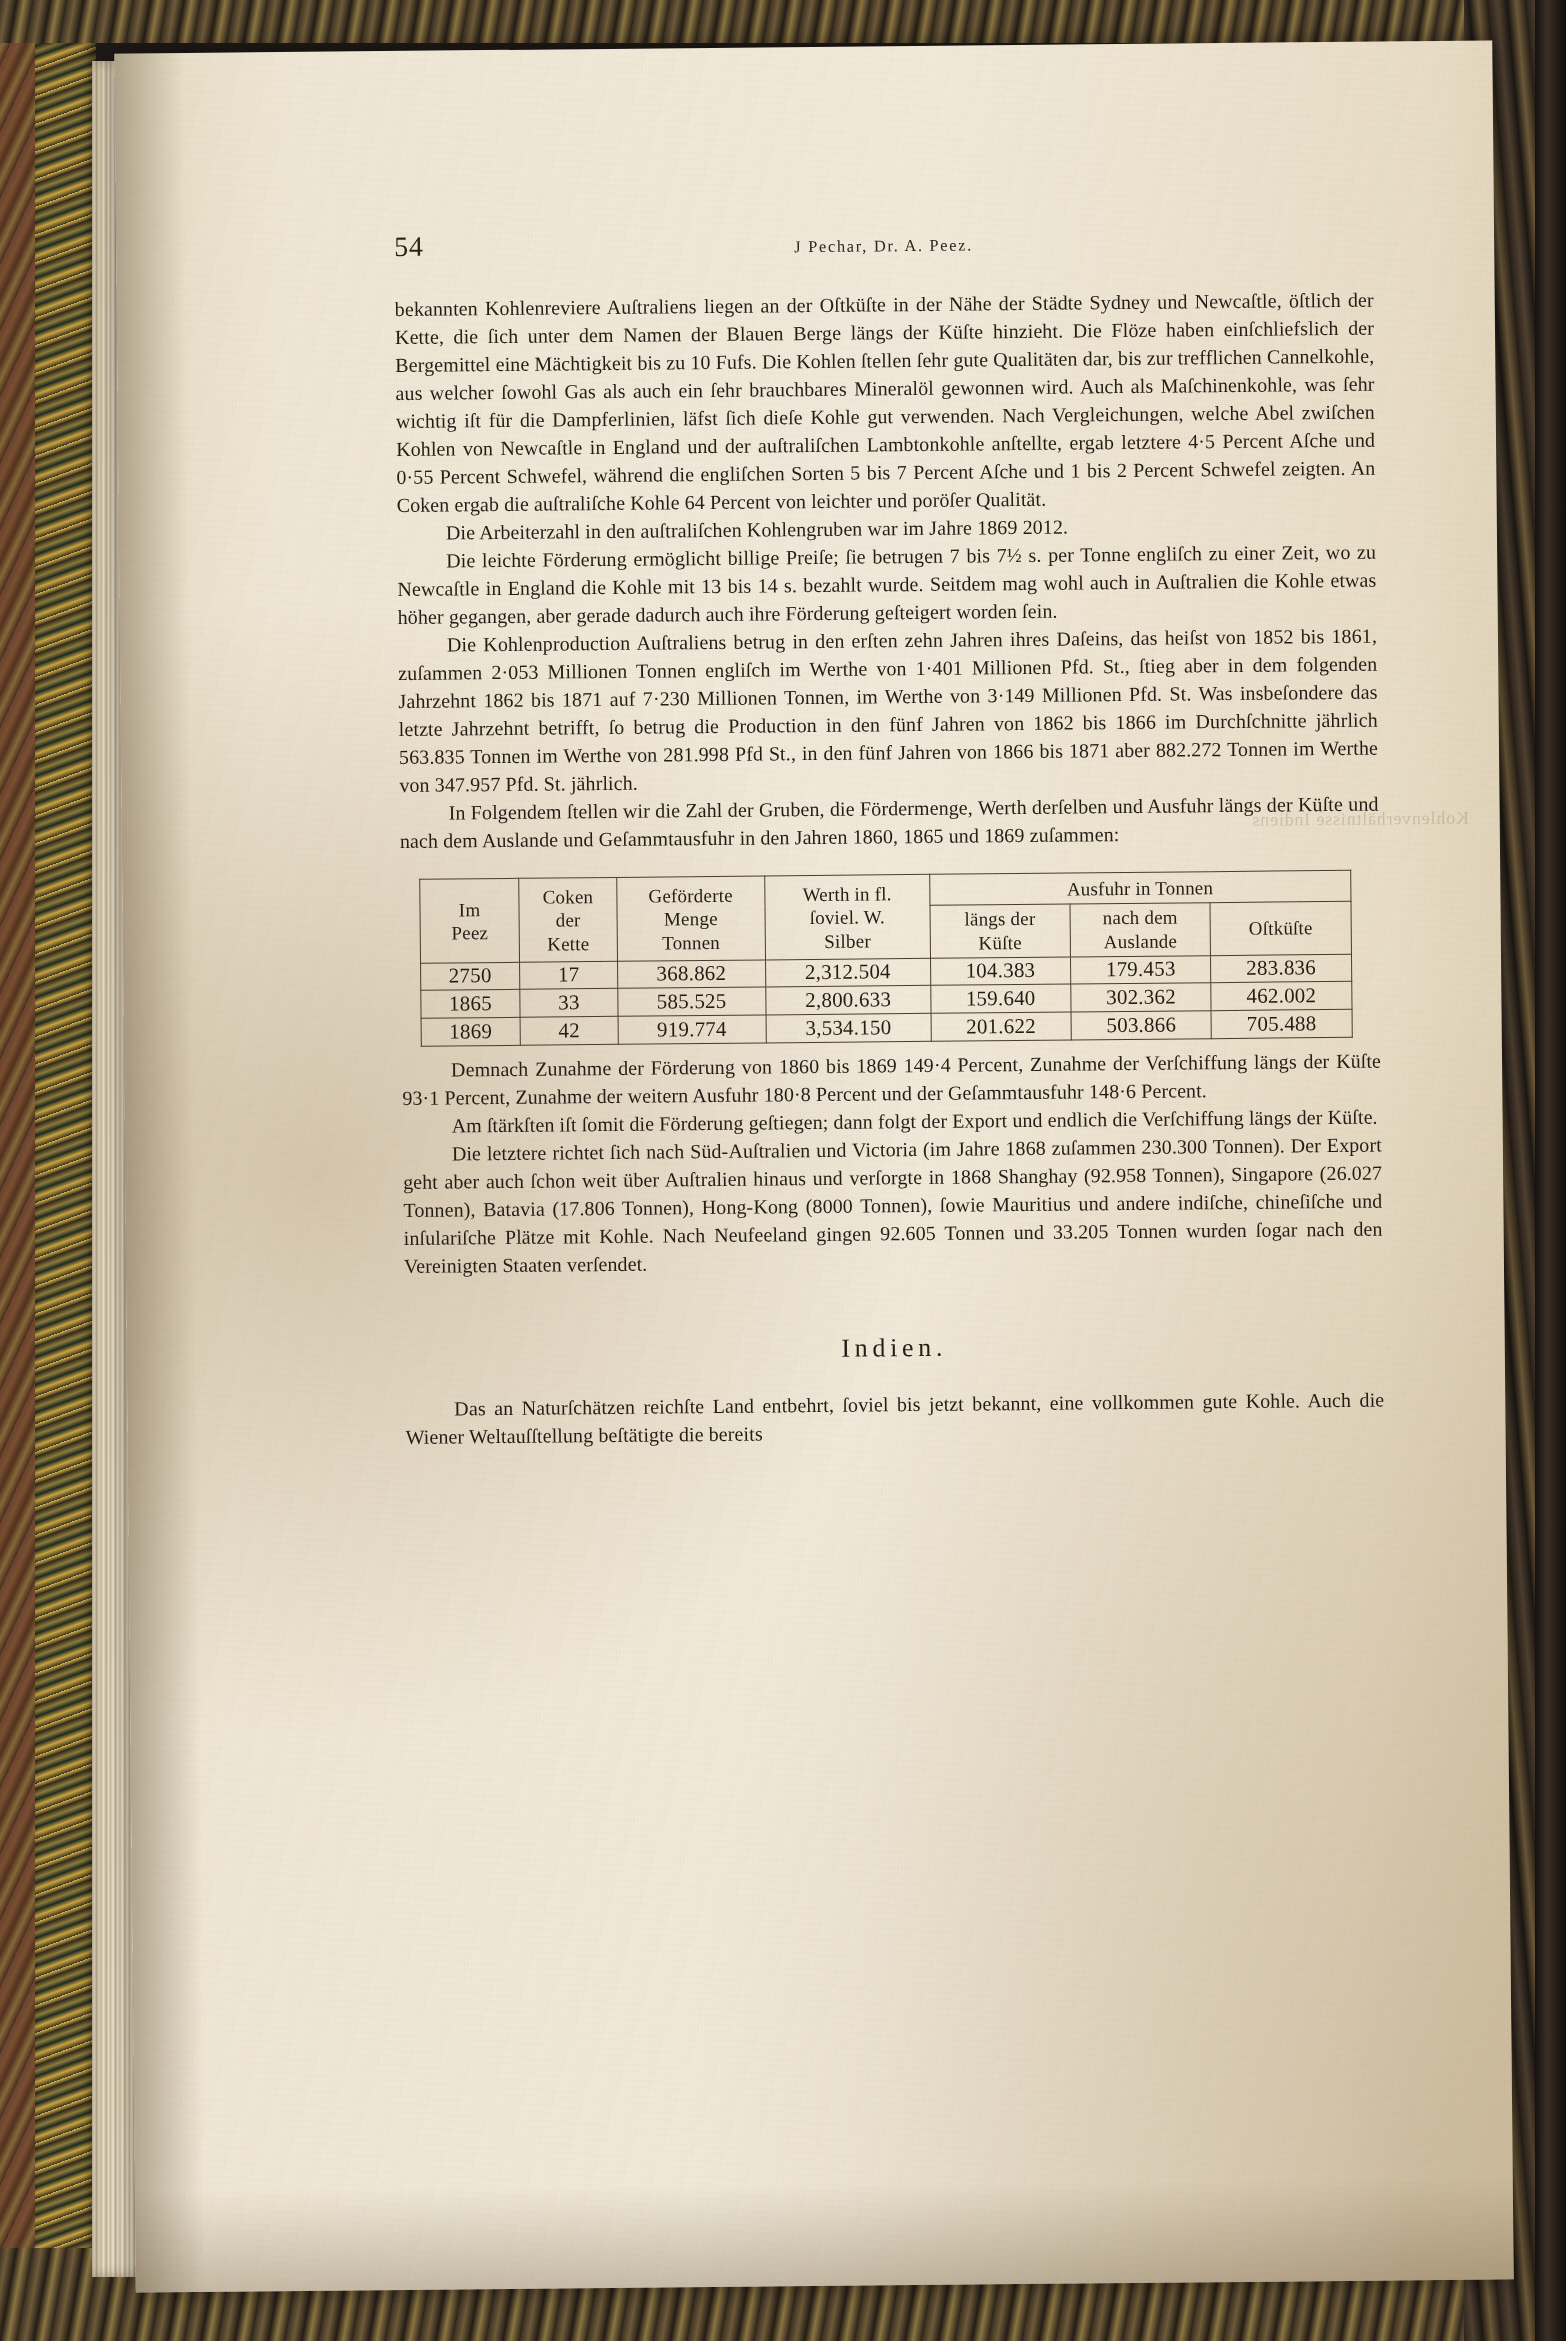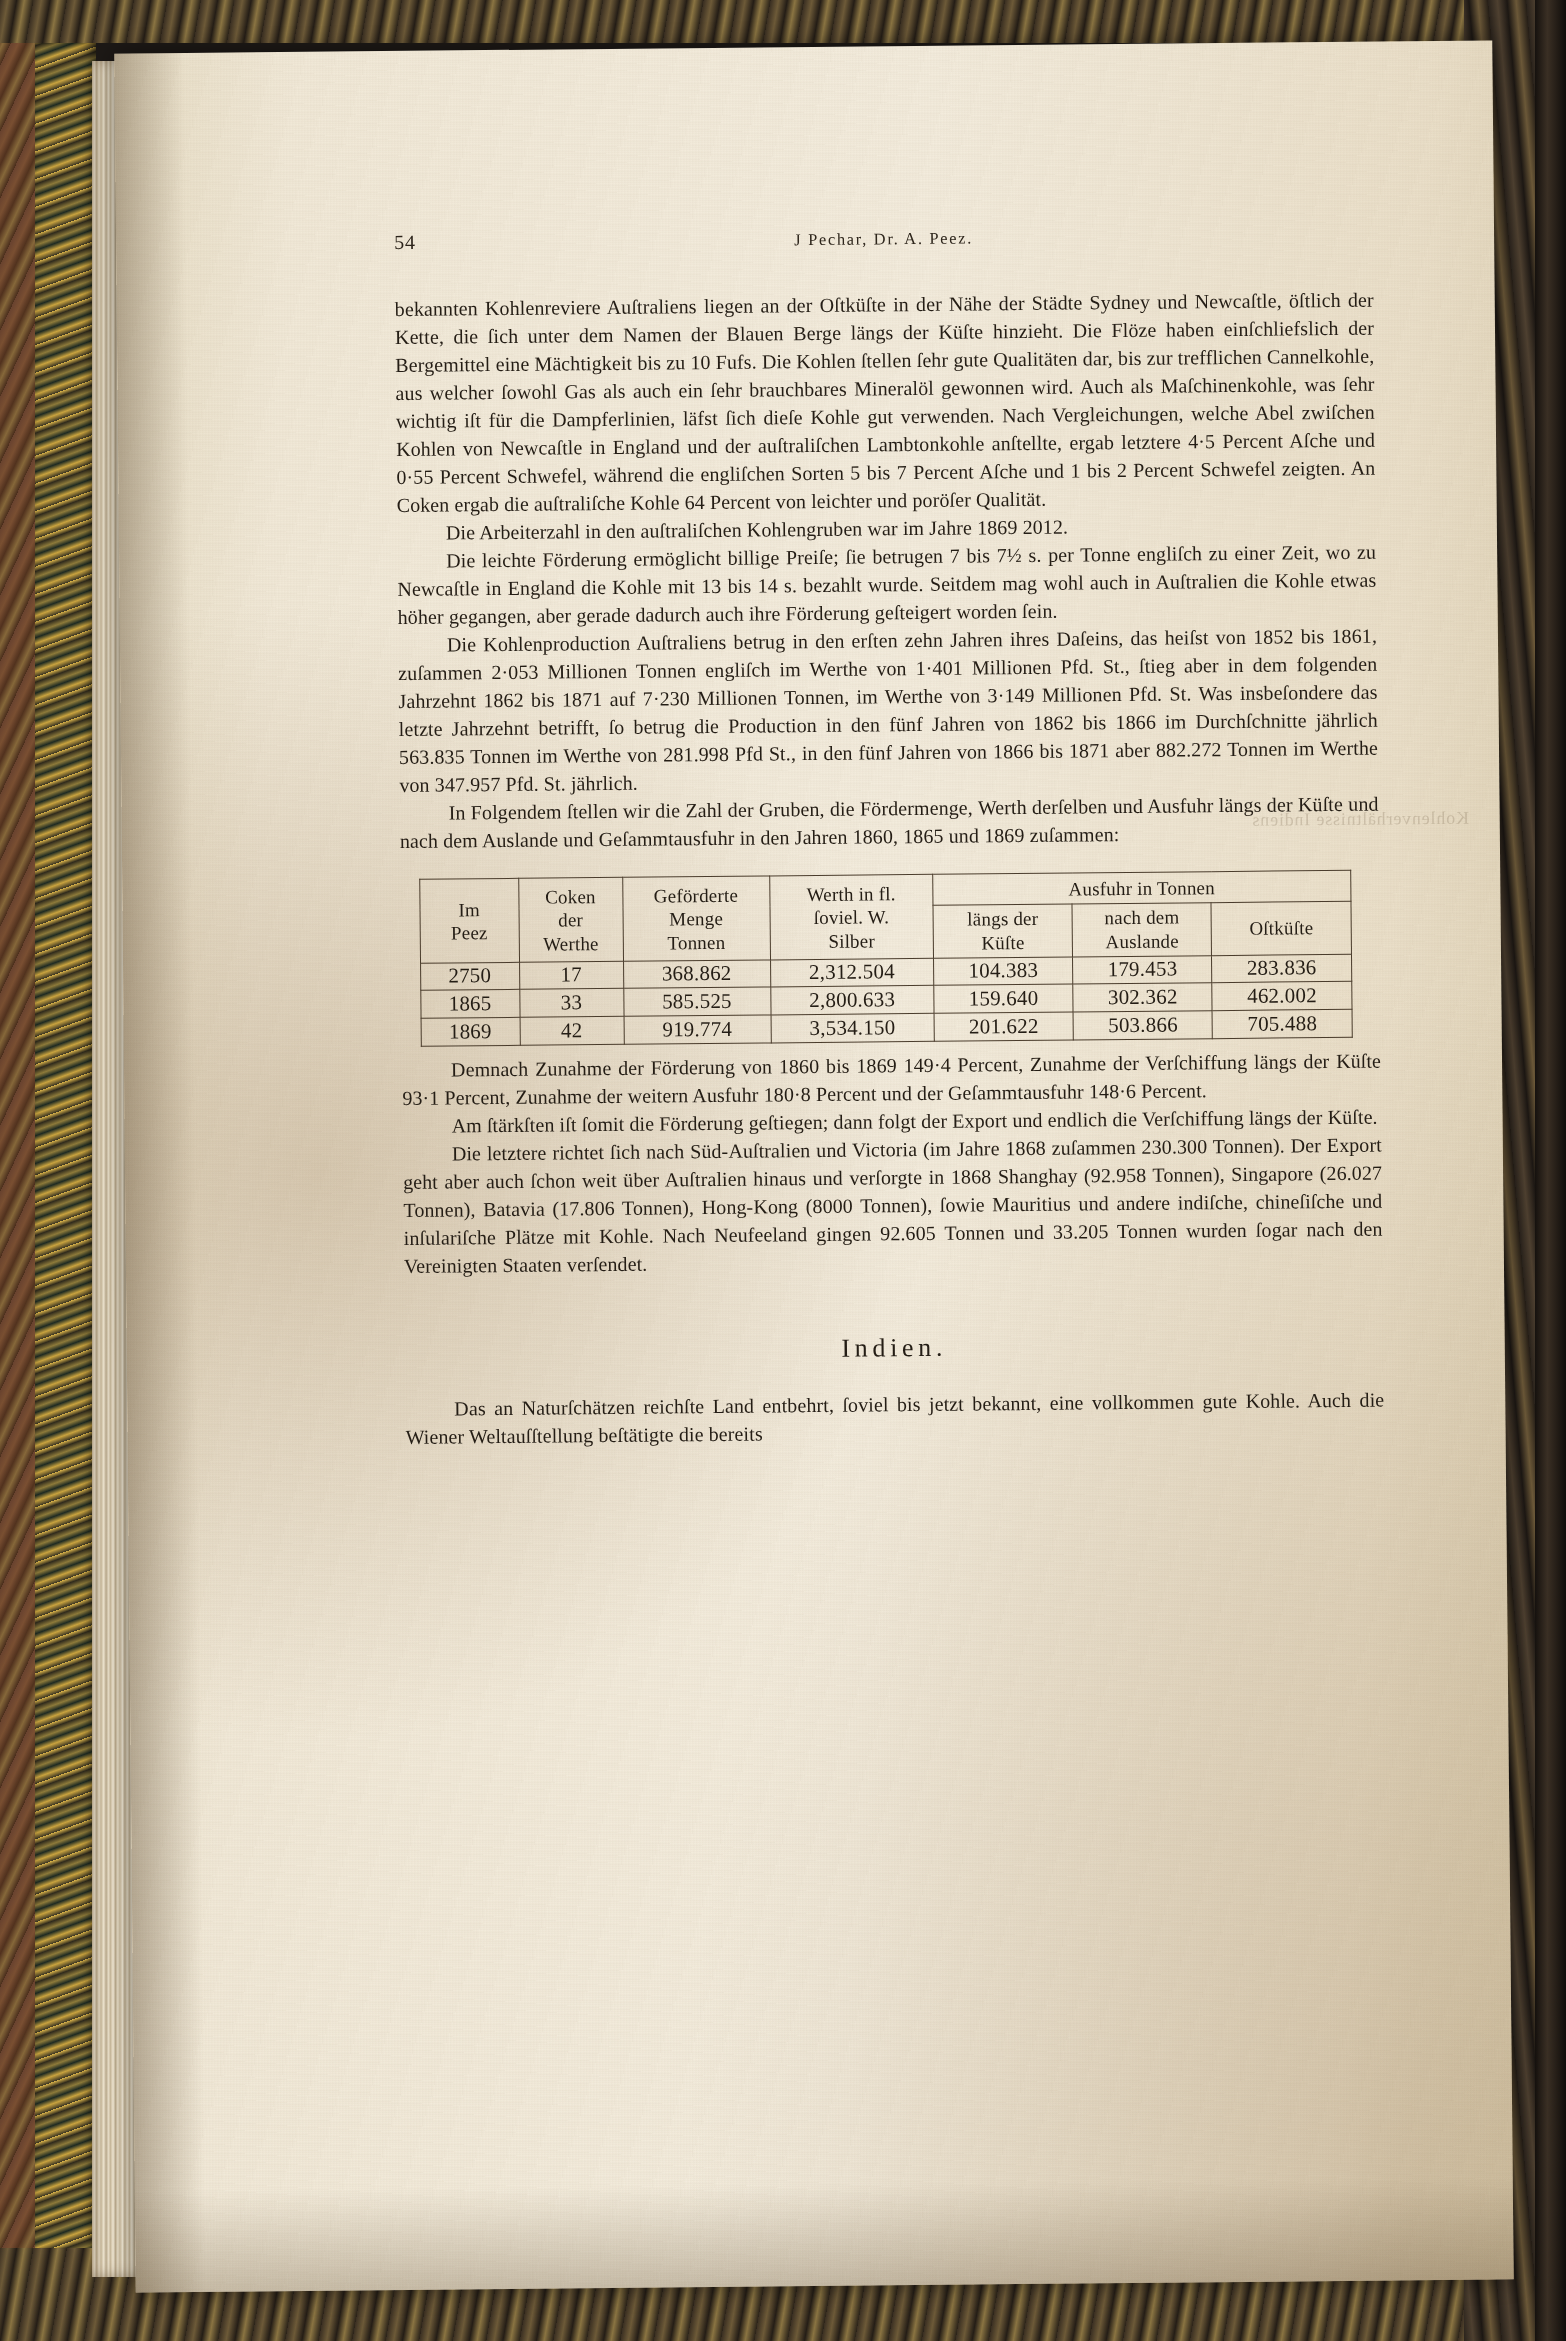--- a/index.html
+++ b/index.html
@@ -142,21 +142,21 @@
     color: #231c15;
   }
 
   .runninghead {
     display: flex;
     align-items: baseline;
     height: 31px;
     margin-bottom: 33px;
   }
   .folio {
-    font-size: 20px;
+    font-size: 28px;
     letter-spacing: 0.8px;
     color: #2b231a;
     width: 94px;
   }
   .headauthors {
     flex: 1;
     text-align: center;
     font-size: 16.4px;
     letter-spacing: 1.7px;
     color: #2e261c;
@@ -264,21 +264,21 @@
         <table class="coal">
           <thead>
             <tr>
               <th rowspan="2">
                 <span>Im</span><br>
                 <span>Peez</span>
               </th>
               <th rowspan="2">
                 <span>Coken</span><br>
                 <span>der</span><br>
-                <span>Werthe</span>
+                <span>Kette</span>
               </th>
               <th rowspan="2">
                 <span>Geförderte</span><br>
                 <span>Menge</span><br>
                 <span>Tonnen</span>
               </th>
               <th rowspan="2">
                 <span>Werth in fl.</span><br>
                 <span>ſoviel. W.</span><br>
                 <span>Silber</span>

